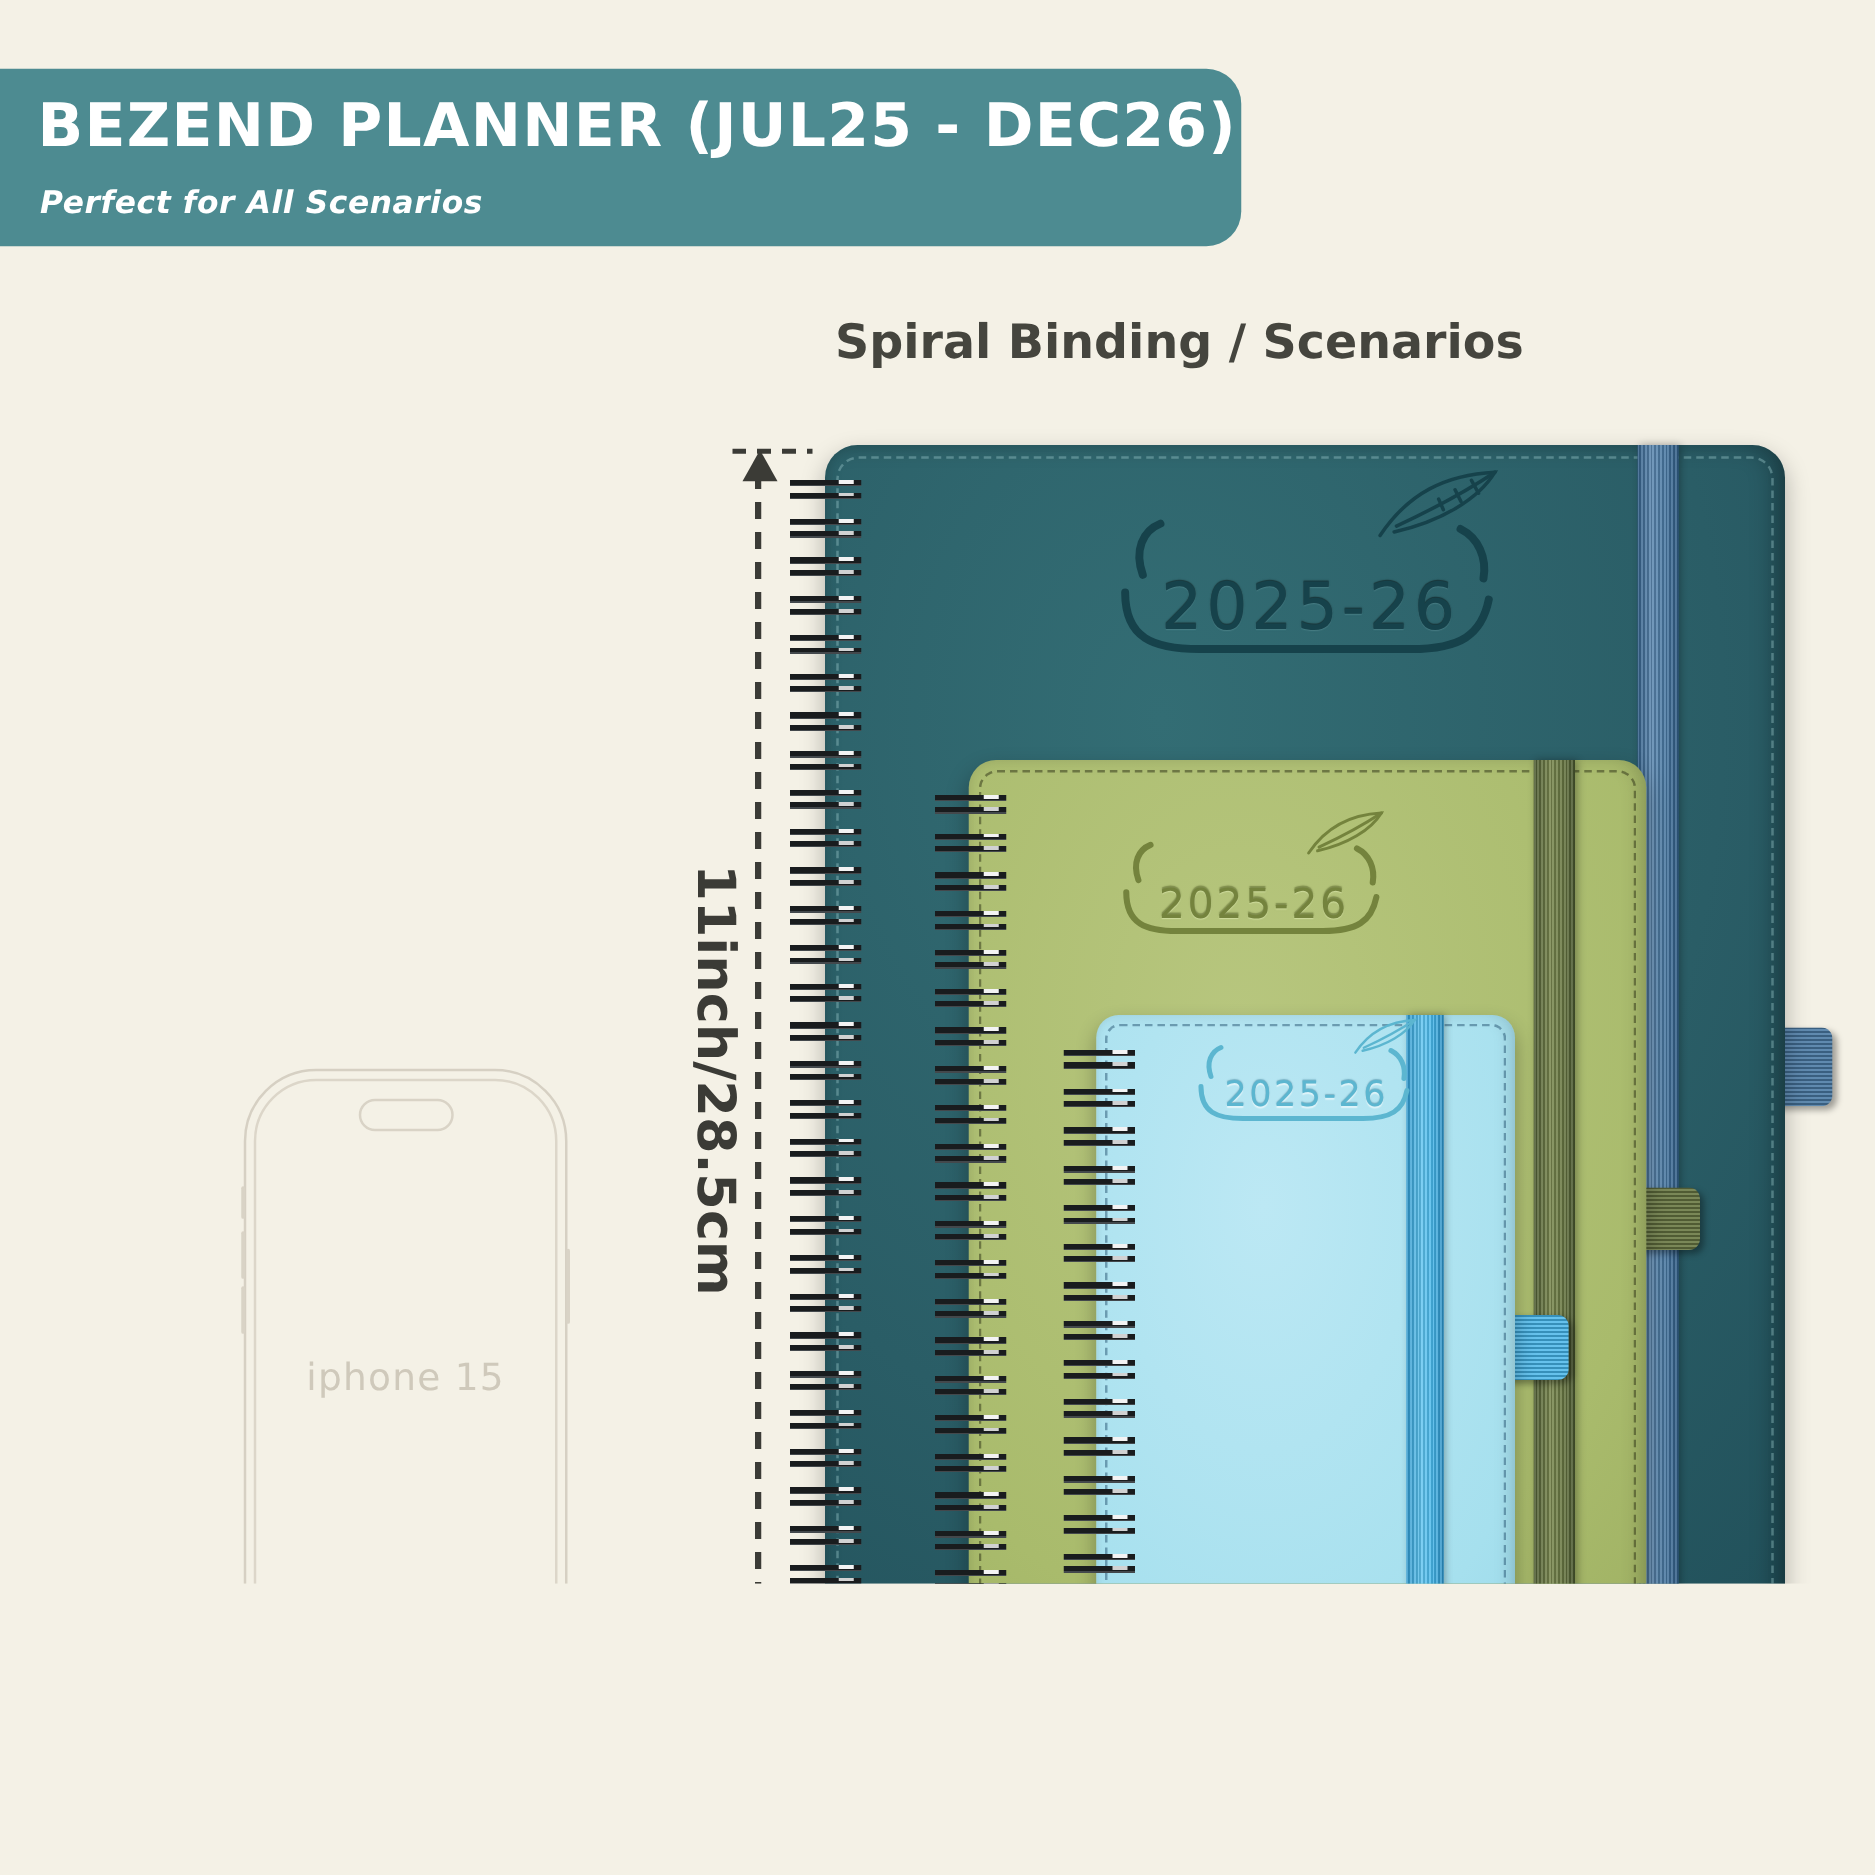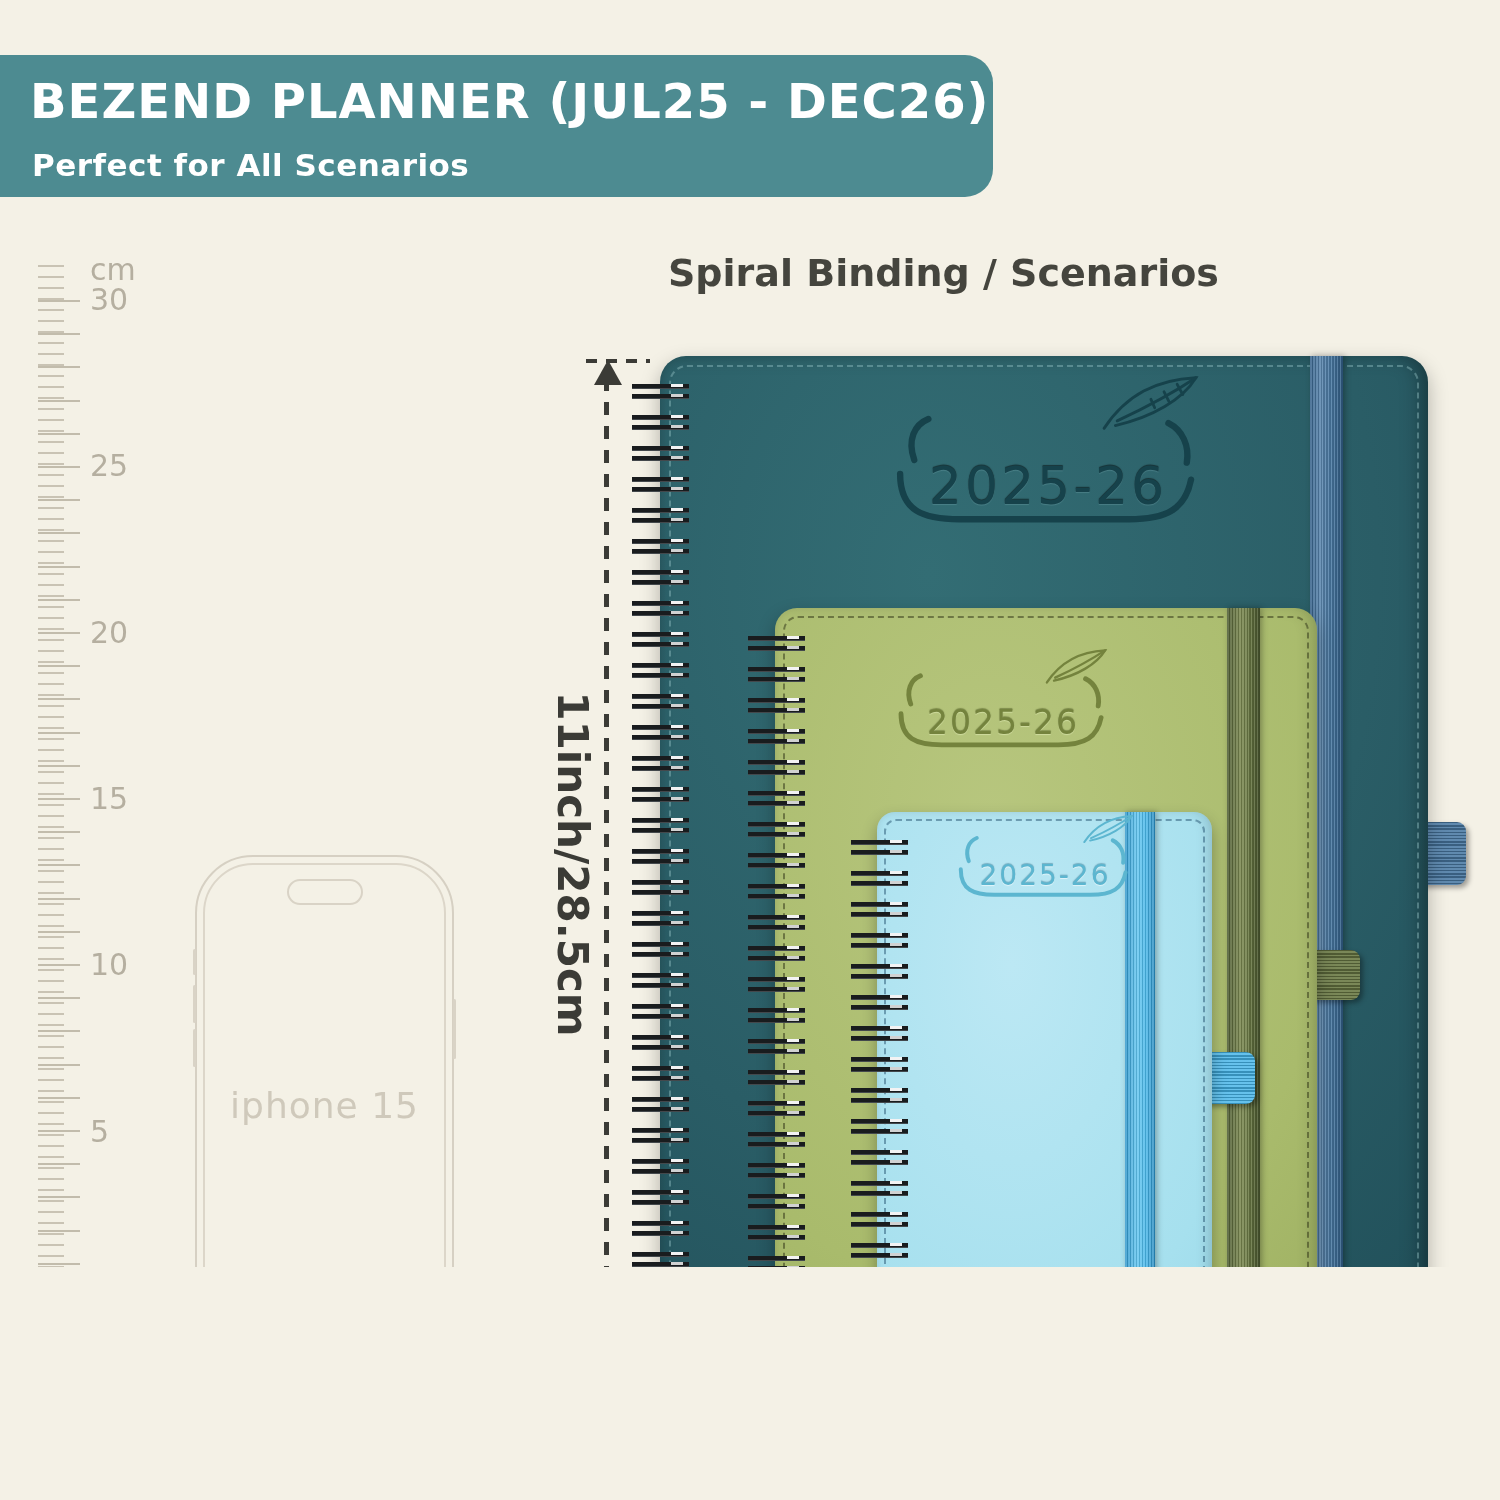--- a/index.html
+++ b/index.html
@@ -4,22 +4,22 @@
 <style>
   html,body{margin:0;padding:0;background:#f4f1e6;}
   .stage{position:relative;width:1500px;height:1267px;background:#f4f1e6;overflow:hidden;
          font-family:"DejaVu Sans","Liberation Sans",sans-serif;}
 
   
   .banner{position:absolute;left:0;top:55px;width:993px;height:142px;background:#4d8b91;
           border-radius:0 28px 28px 0;}
   .banner .title{position:absolute;left:30px;top:18px;color:#fff;font-size:48px;font-weight:700;
                  letter-spacing:1px;white-space:nowrap;}
-  .banner .subtitle{position:absolute;left:32px;top:92px;color:#fff;font-size:31px;font-weight:600;
-                    letter-spacing:.5px;white-space:nowrap;}
+  .banner .subtitle{position:absolute;left:32px;top:92px;color:#fff;font-size:25px;font-weight:600;
+                    letter-spacing:.5px;white-space:nowrap;font-style:italic;}
 
   
   .features{position:absolute;left:668px;top:246px;color:#45453e;font-size:38px;font-weight:600;
             line-height:54px;white-space:nowrap;}
 
   
   .ruler{position:absolute;left:38px;top:258px;width:130px;height:1060px;}
   .ruler .ticks-minor{position:absolute;left:0;top:7px;width:26px;height:1046px;
       background:repeating-linear-gradient(to bottom,#c9c3b4 0 2px,transparent 2px 11px);}
   .ruler .ticks-major{position:absolute;left:0;top:42px;width:42px;height:1002px;
@@ -27,21 +27,21 @@
   .ruler .rlabel{position:absolute;left:52px;color:#b5afa0;font-size:30px;}
 
   
   .phone{position:absolute;left:195px;top:855px;width:255px;height:485px;
          border:2px solid #d6d0c3;border-radius:58px;}
   .phone .inner{position:absolute;left:6px;top:6px;right:6px;bottom:6px;
          border:2px solid #dcd6c9;border-radius:50px;}
   .phone .island{position:absolute;left:50%;top:22px;transform:translateX(-50%);
          width:72px;height:22px;border:2px solid #d9d3c6;border-radius:13px;}
   .phone .plabel{position:absolute;left:0;right:0;top:228px;text-align:center;
-         color:#cfc9bb;font-size:36px;letter-spacing:1px;}
+         color:#cfc9bb;font-size:30px;letter-spacing:1px;}
   .phone .homebar{position:absolute;left:50%;bottom:24px;transform:translateX(-50%);
          width:84px;height:3px;background:#d9d3c6;border-radius:2px;}
   .phone .sbtn{position:absolute;background:#d9d3c6;border-radius:2px;}
 
   
   .planner{position:absolute;box-shadow:0 8px 20px rgba(0,0,0,.28);}
   .planner::before{content:"";position:absolute;pointer-events:none;}
   .p-teal{left:660px;top:356px;width:768px;height:992px;border-radius:26px;z-index:2;
       background:radial-gradient(130% 130% at 35% 22%,#336d74 0%,#2a5d66 45%,#204f59 80%,#1a4650 100%);
       box-shadow:0 8px 20px rgba(0,0,0,.28), inset -10px 0 18px rgba(0,0,0,.25), inset 0 -8px 14px rgba(0,0,0,.18);}
@@ -136,32 +136,20 @@
 
   <div class="banner">
     <div class="title">BEZEND PLANNER (JUL25 - DEC26)</div>
     <div class="subtitle">Perfect for All Scenarios</div>
   </div>
 
   <div class="features">
     <div>Spiral Binding / Scenarios</div>
   </div>
 
-  <div class="ruler">
-    <div class="ticks-minor"></div>
-    <div class="ticks-major"></div>
-    <span class="rlabel" style="top:-6px">cm</span>
-    <span class="rlabel" style="top:24px">30</span>
-    <span class="rlabel" style="top:190px">25</span>
-    <span class="rlabel" style="top:357px">20</span>
-    <span class="rlabel" style="top:523px">15</span>
-    <span class="rlabel" style="top:689px">10</span>
-    <span class="rlabel" style="top:856px">5</span>
-    <span class="rlabel" style="top:1022px">0</span>
-  </div>
 
   <div class="phone">
     <div class="inner"></div>
     <div class="island"></div>
     <div class="plabel">iphone 15</div>
     <div class="homebar"></div>
     <div class="sbtn" style="left:-4px;top:92px;width:3px;height:26px"></div>
     <div class="sbtn" style="left:-4px;top:128px;width:3px;height:38px"></div>
     <div class="sbtn" style="left:-4px;top:172px;width:3px;height:38px"></div>
     <div class="sbtn" style="right:-4px;top:142px;width:3px;height:60px"></div>

